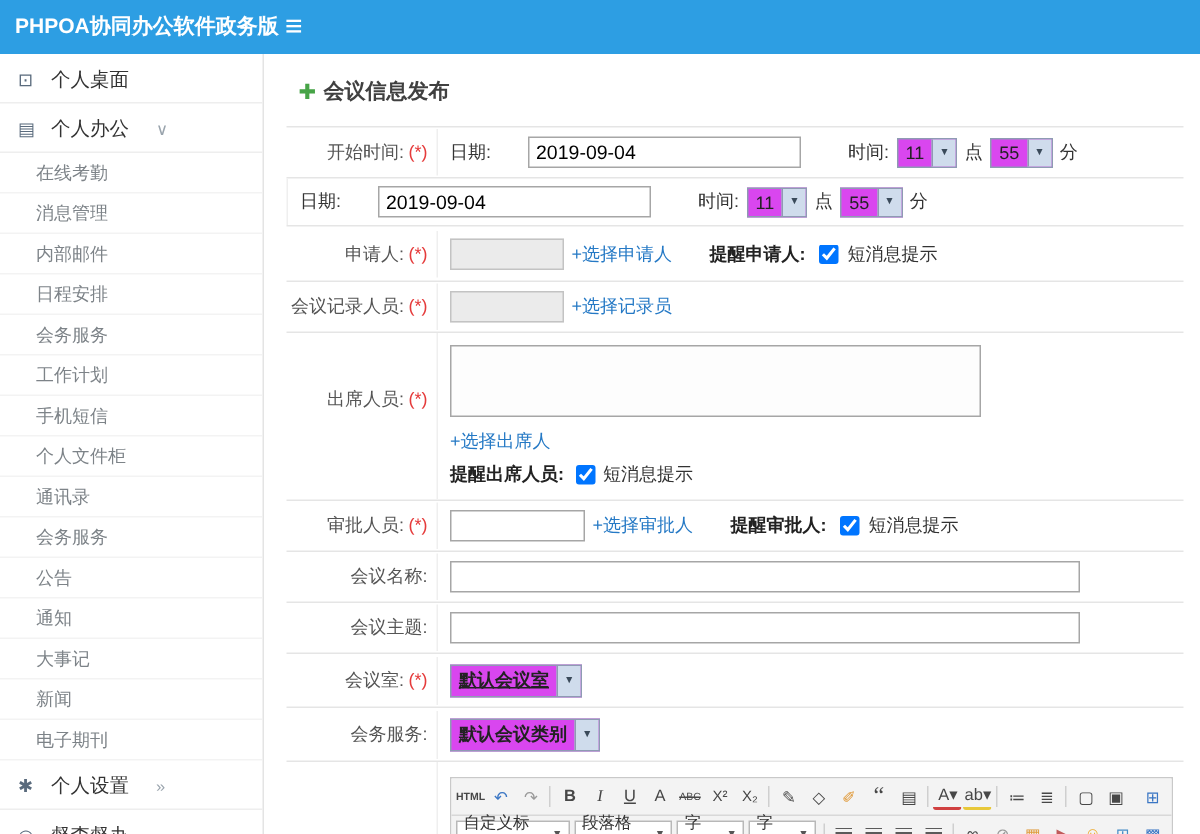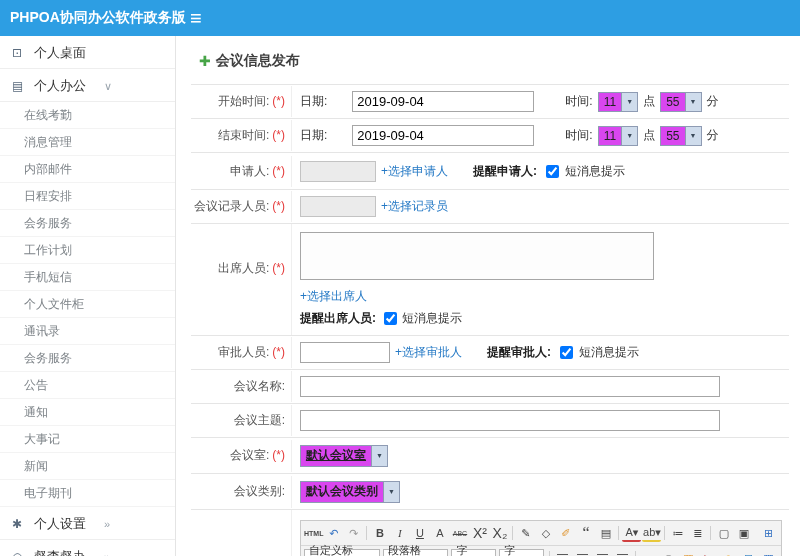--- a/index.html
+++ b/index.html
@@ -68,21 +68,21 @@
   .ed-toolbar { display:flex; align-items:center; background:#f3f3f3; border-bottom:1px solid #d8d8d8;
     padding:2px 3px; height:25px; gap:1px; }
   .ed-btn { min-width:19px; height:19px; display:inline-flex; align-items:center; justify-content:center;
     font-size:11px; color:#474747; cursor:pointer; border-radius:2px; }
   .ed-sep { width:1px; height:14px; background:#cfcfcf; margin:0 2px; }
   .b-html { font-size:7px; font-weight:bold; }
   .b-bold { font-weight:bold; }
   .b-italic { font-style:italic; font-family:"Liberation Serif",serif; }
   .b-under { text-decoration:underline; }
   .b-strike { font-size:7px; text-decoration:line-through; }
-  .b-small { font-size:14px; }
+  .b-small { font-size:10px; }
   .c-blue { color:#3a76c4; }
   .c-gray { color:#9a9a9a; }
   .c-orange { color:#e09a3a; }
   .c-yellow { color:#edaa2e; }
   .c-red { color:#c05a5a; }
   .c-blue2 { color:#4a8fc8; }
   .b-fc { border-bottom:2px solid #d04040; line-height:12px; height:17px; }
   .b-hc { border-bottom:2px solid #e8c83a; line-height:12px; height:17px; }
   .b-quote { font-size:16px; font-family:"Liberation Serif",serif; }
   .push-right { margin-left:auto; }
@@ -155,21 +155,20 @@
           <span class="inline-label">点</span>
           <span class="mini-select">
               <span class="val">55</span>
               <span class="arrow">▼</span>
             </span>
           <span class="inline-label">分</span>
         </div>
       </div>
 
       <div class="frow">
-        <div class="flabel"><span>结束时间:</span><span class="req">(*)</span></div>
         <div class="ffield">
           <span class="inline-label">日期:</span>
           <input type="text" class="txt date-input" value="2019-09-04" style="">
           <span class="inline-label tgap">时间:</span>
           <span class="mini-select">
               <span class="val">11</span>
               <span class="arrow">▼</span>
             </span>
           <span class="inline-label">点</span>
           <span class="mini-select">
@@ -243,21 +242,21 @@
         <div class="flabel"><span>会议室:</span><span class="req">(*)</span></div>
         <div class="ffield">
           <span class="mini-select big-select ul">
               <span class="val">默认会议室</span>
               <span class="arrow">▼</span>
             </span>
         </div>
       </div>
 
       <div class="frow" style="min-height:36px;">
-        <div class="flabel"><span>会议类别:</span></div>
+        <div class="flabel"><span>会务服务:</span></div>
         <div class="ffield">
           <span class="mini-select big-select">
               <span class="val">默认会议类别</span>
               <span class="arrow">▼</span>
             </span>
         </div>
       </div>
 
       <div class="frow top" style="border-bottom:none;">
         <div class="flabel"></div>

